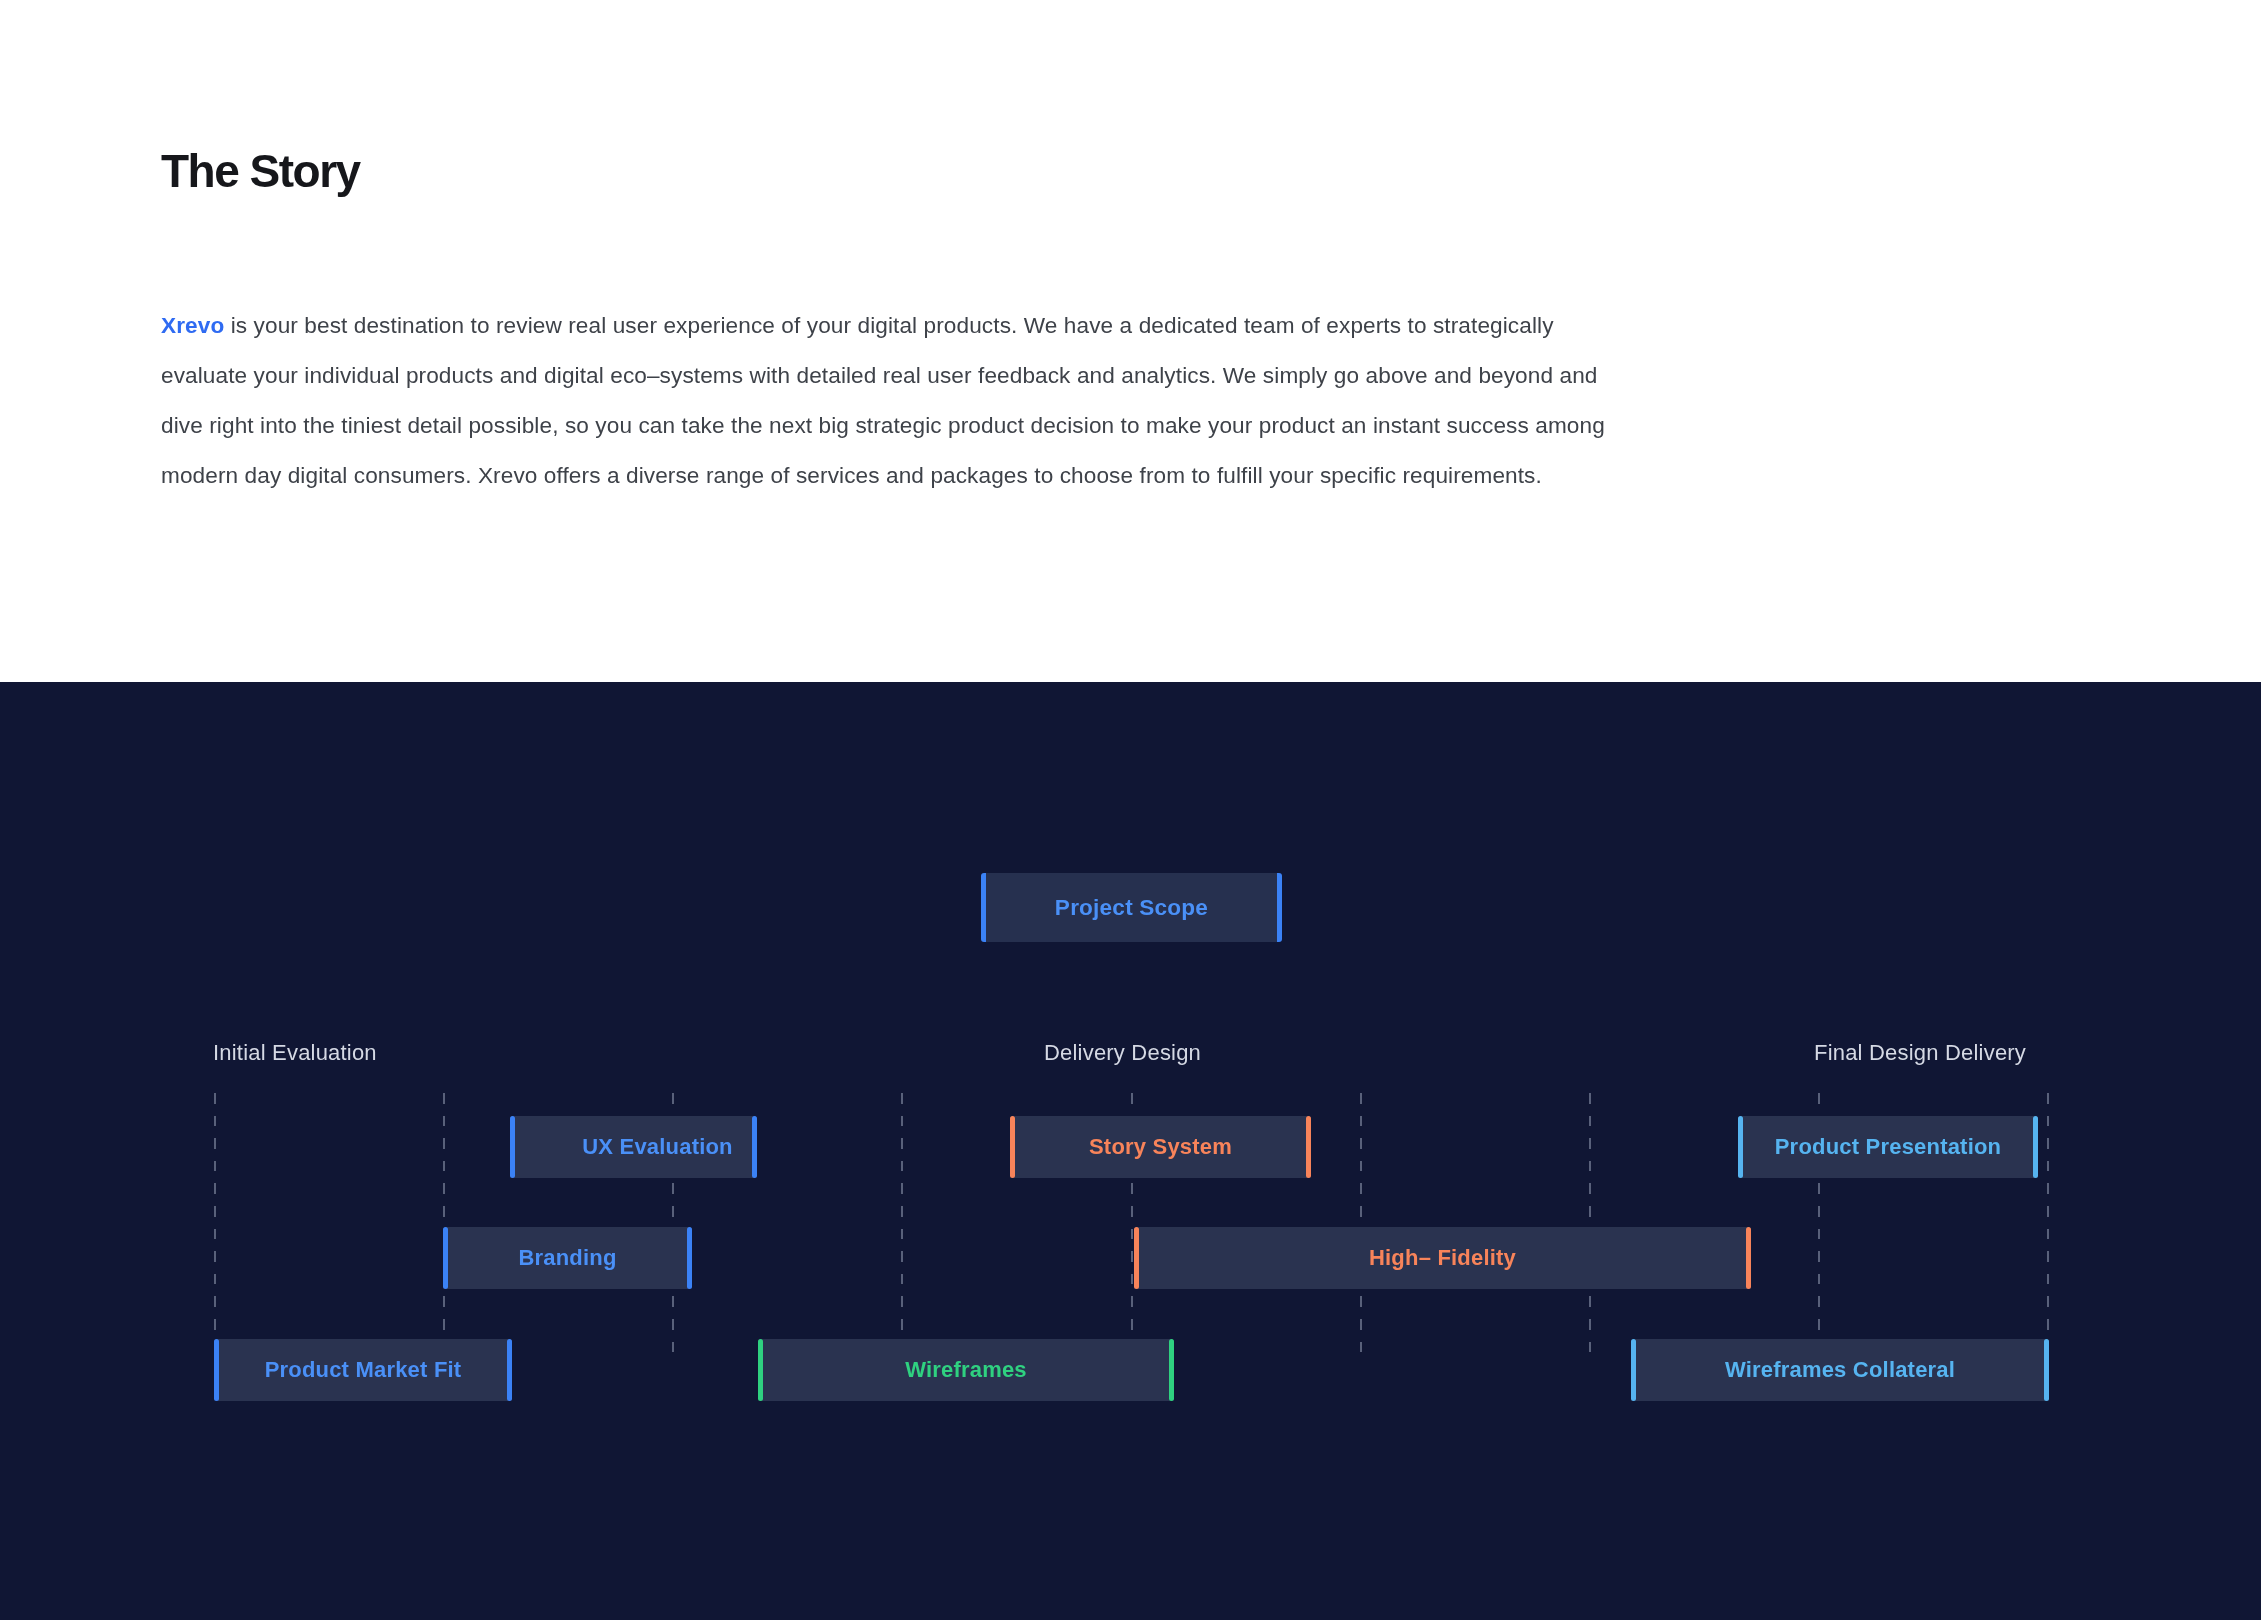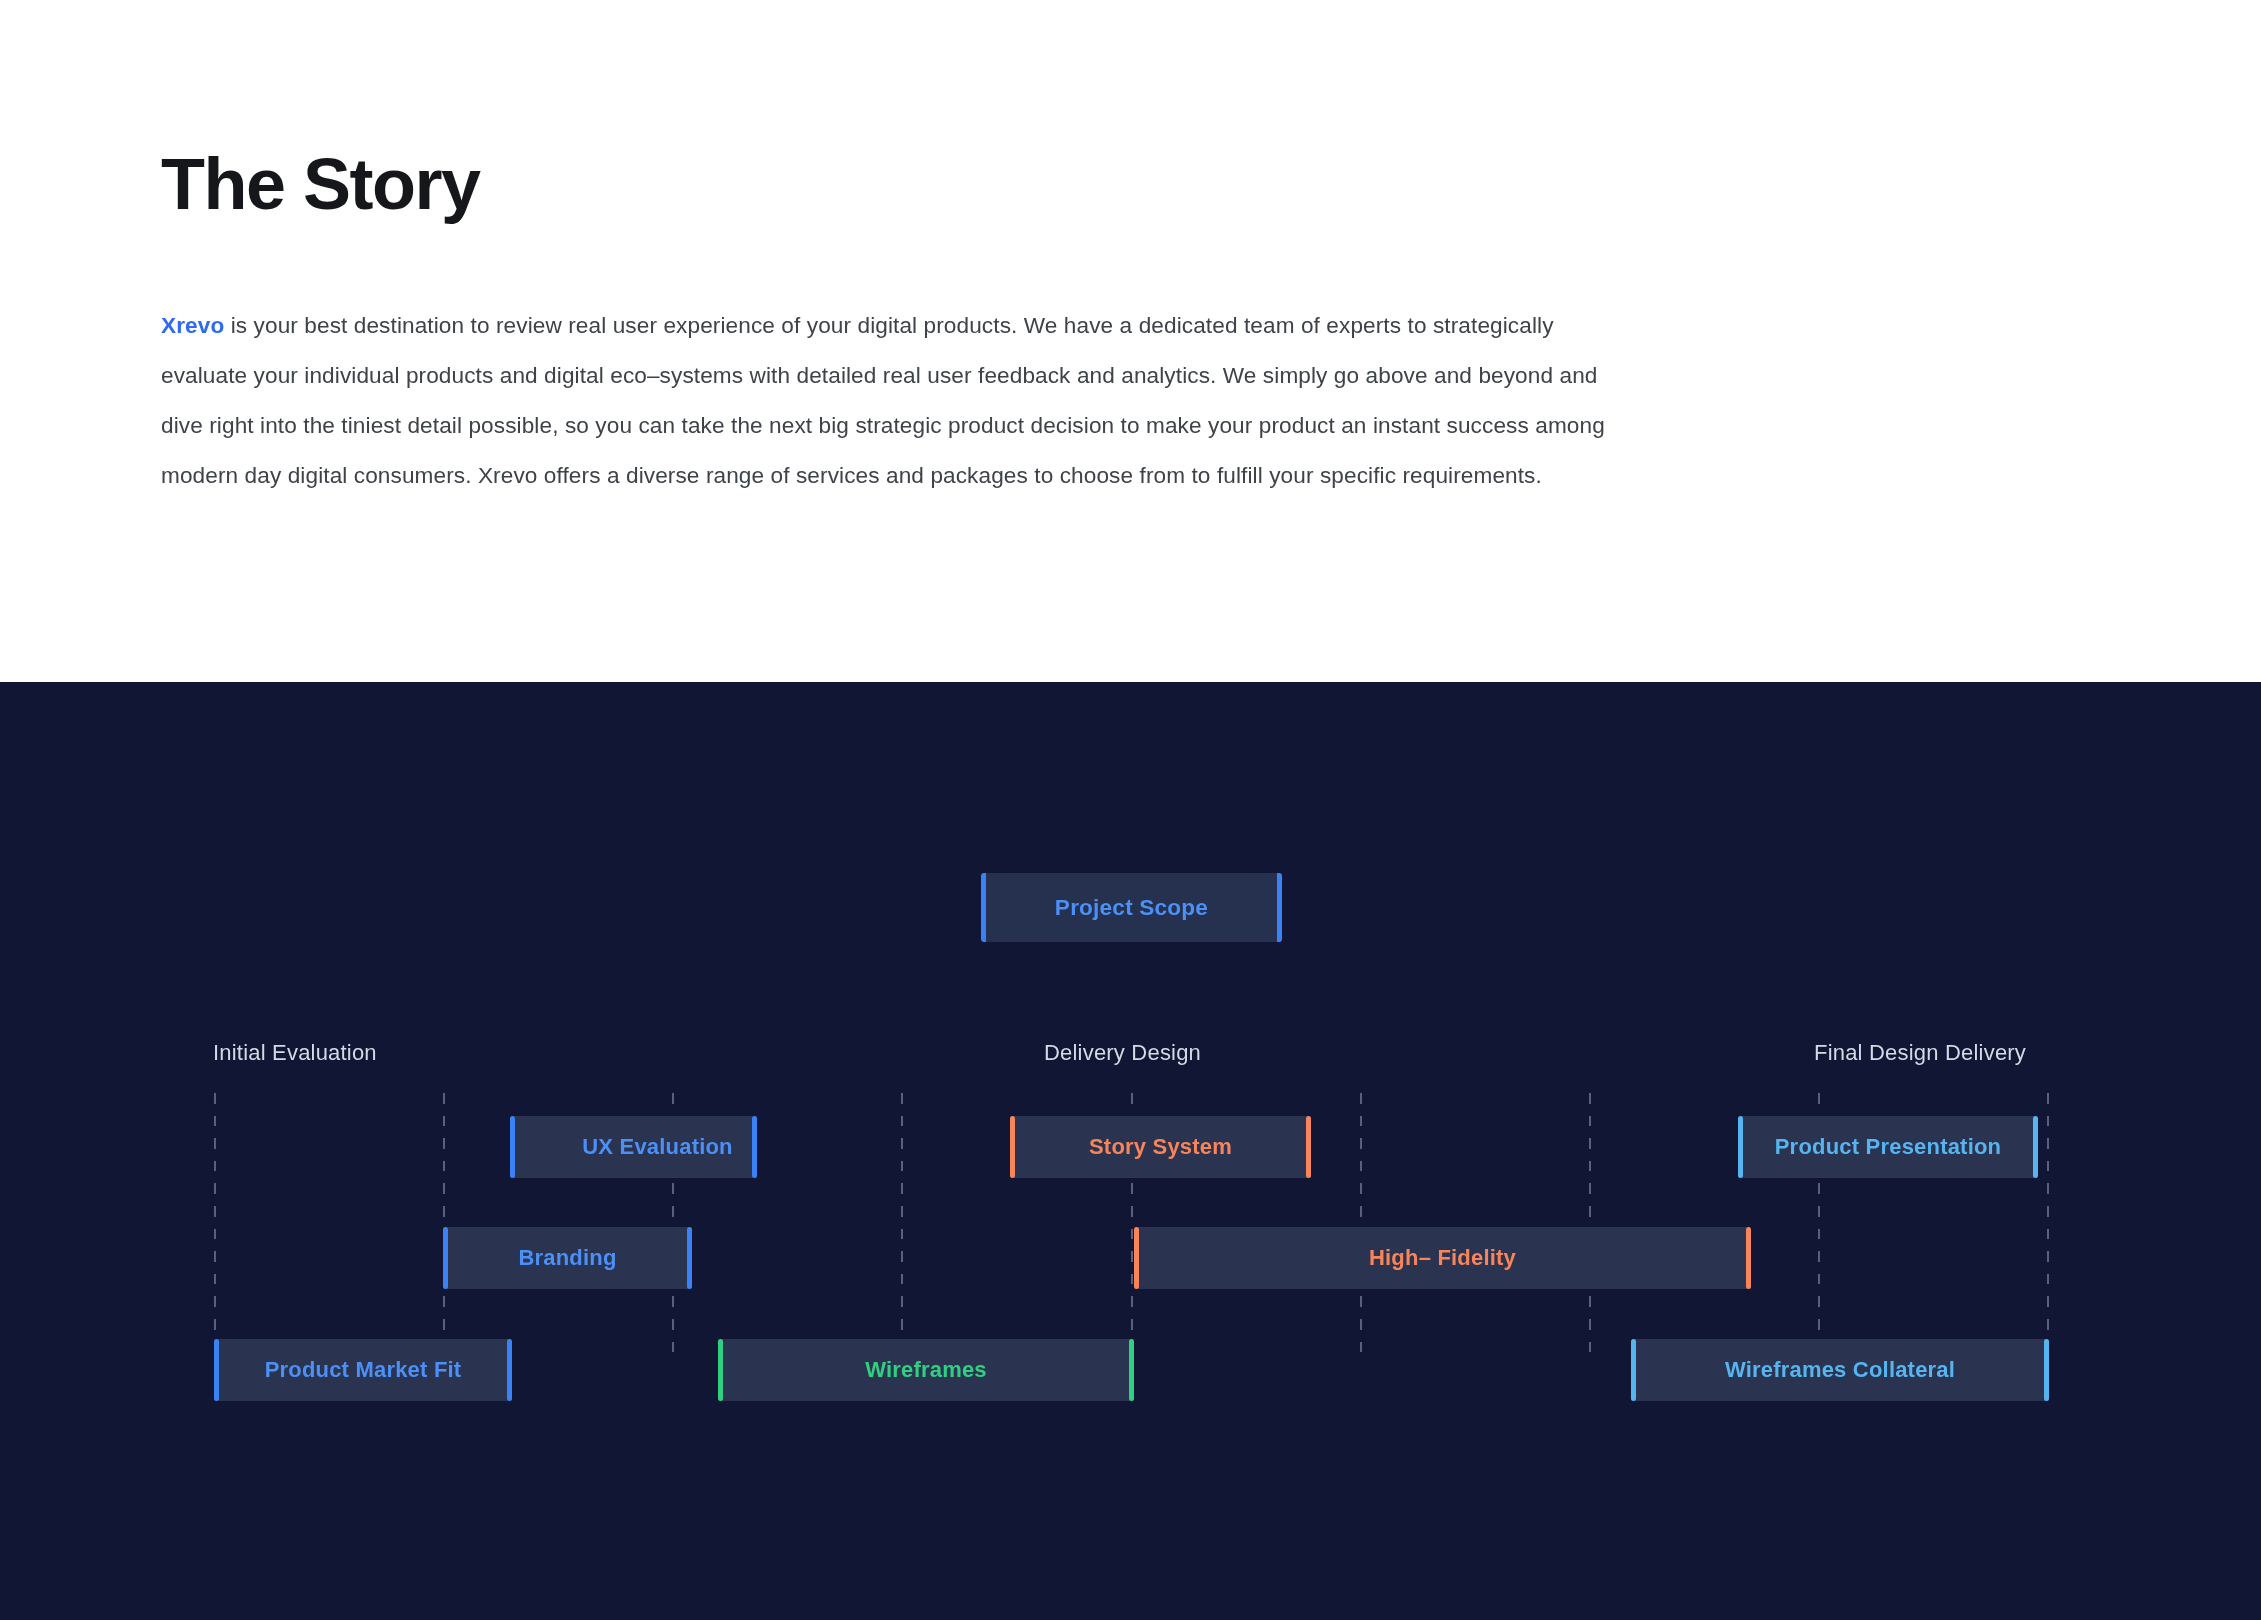--- a/index.html
+++ b/index.html
@@ -16,21 +16,21 @@
     position: absolute;
     left: 0; top: 0;
     width: 2261px;
     height: 682px;
     background: #ffffff;
   }
   .story-title {
     position: absolute;
     left: 161px;
     top: 148px;
-    font-size: 72px;
+    font-size: 46px;
     font-weight: 700;
     letter-spacing: -1.5px;
     color: #16171b;
     line-height: 1;
   }
   .story-body {
     position: absolute;
     left: 161px;
     top: 301px;
     width: 1455px;
@@ -229,21 +229,21 @@
           <span class="bar-label" style="color: rgb(248, 132, 90);">High– Fidelity</span>
           <span class="cap right" style="background: rgb(248, 132, 90);"></span>
         </div>
       </div>
     <div class="row r2">
         <div class="bar" style="left: 214px; width: 298px;">
           <span class="cap left" style="background: rgb(59, 130, 246);"></span>
           <span class="bar-label" style="color: rgb(74, 144, 247);">Product Market Fit</span>
           <span class="cap right" style="background: rgb(59, 130, 246);"></span>
         </div>
-        <div class="bar" style="left: 718px; width: 416px;">
+        <div class="bar" style="left: 758px; width: 416px;">
           <span class="cap left" style="background: rgb(47, 209, 128);"></span>
           <span class="bar-label" style="color: rgb(47, 209, 128);">Wireframes</span>
           <span class="cap right" style="background: rgb(47, 209, 128);"></span>
         </div>
         <div class="bar" style="left: 1631px; width: 418px;">
           <span class="cap left" style="background: rgb(86, 180, 240);"></span>
           <span class="bar-label" style="color: rgb(86, 180, 240);">Wireframes Collateral</span>
           <span class="cap right" style="background: rgb(86, 180, 240);"></span>
         </div>
       </div>

